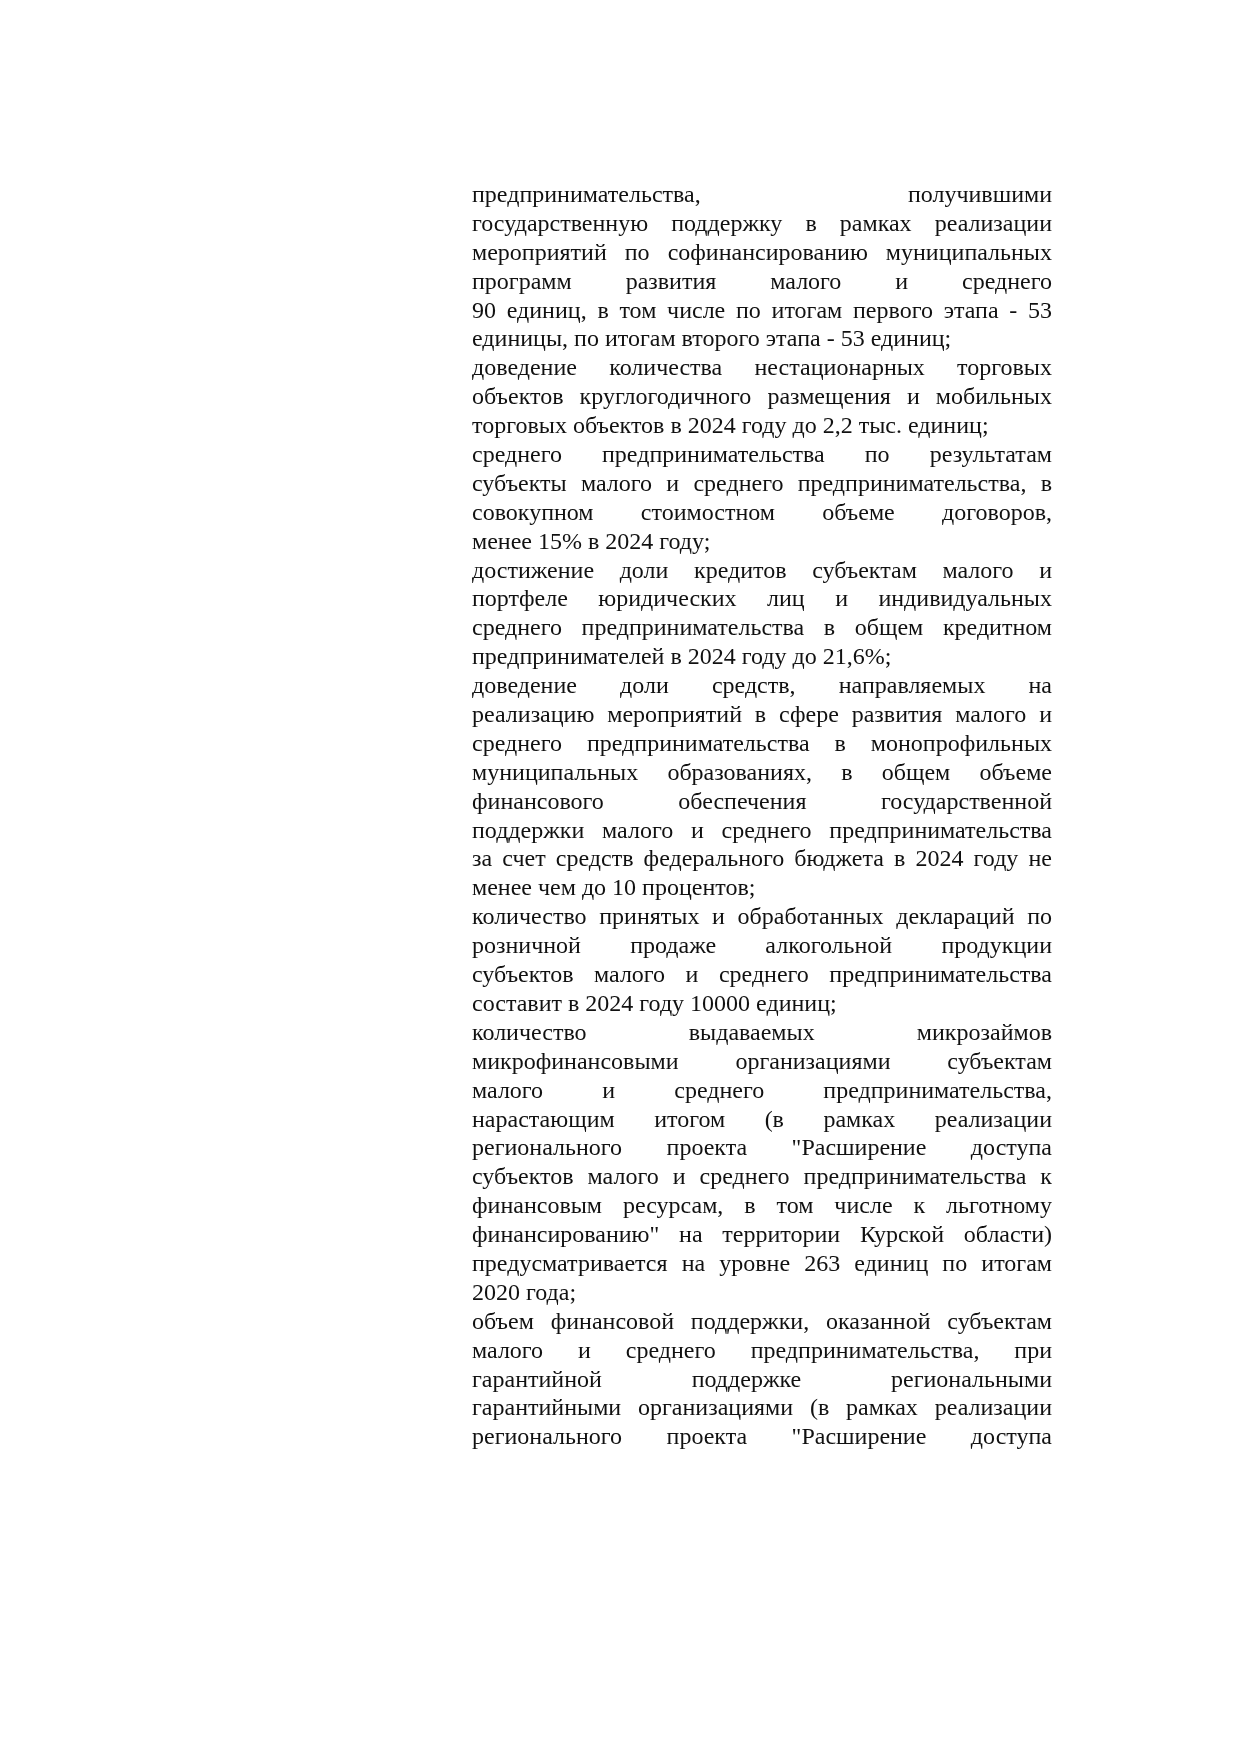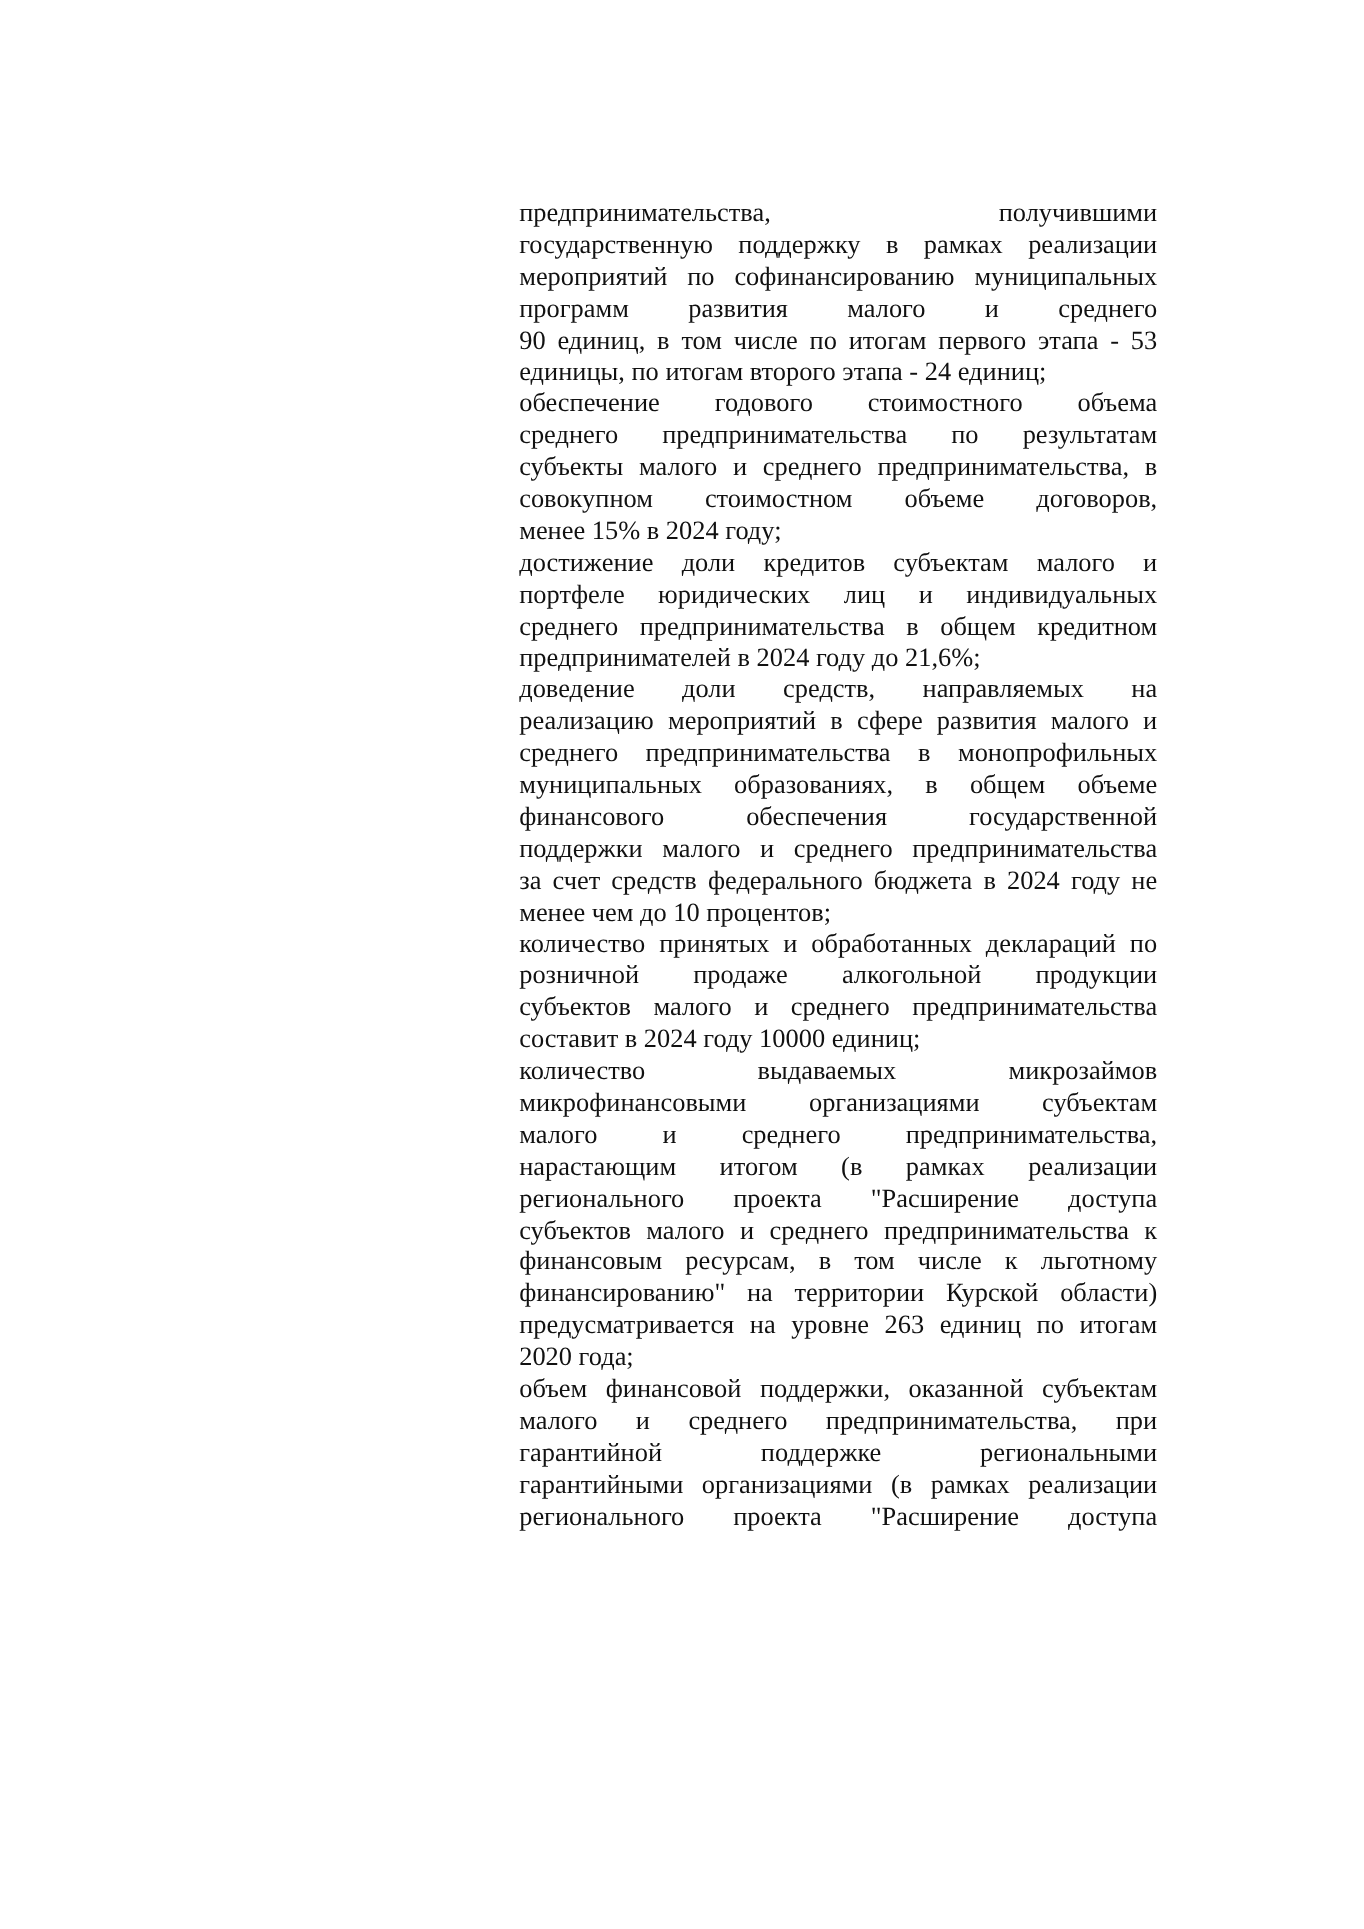--- a/index.html
+++ b/index.html
@@ -49,26 +49,30 @@
 
 <div class="page">
   <div class="column">
 
     <div>
       <span class="line">предпринимательства, получившими</span>
       <span class="line">государственную поддержку в рамках реализации</span>
       <span class="line">мероприятий по софинансированию муниципальных</span>
       <span class="line">программ развития малого и среднего</span>
       <span class="line">90 единиц, в том числе по итогам первого этапа - 53</span>
-      <span class="line last">единицы, по итогам второго этапа - 24 единиц;</span>
+      <span class="line last">единицы, по итогам второго этапа - 53 единиц;</span>
     </div>
 
+    <div>
+      <span class="line">доведение количества нестационарных торговых</span>
+      <span class="line">объектов круглогодичного размещения и мобильных</span>
+      <span class="line last">торговых объектов в 2024 году до 2,2 тыс. единиц;</span>
+    </div>
 
     <div>
-      <span class="line">обеспечение годового стоимостного объема</span>
       <span class="line">среднего предпринимательства по результатам</span>
       <span class="line">субъекты малого и среднего предпринимательства, в</span>
       <span class="line">совокупном стоимостном объеме договоров,</span>
       <span class="line last">менее 15% в 2024 году;</span>
     </div>
 
     <div>
       <span class="line">достижение доли кредитов субъектам малого и</span>
       <span class="line">портфеле юридических лиц и индивидуальных</span>
       <span class="line">среднего предпринимательства в общем кредитном</span>

